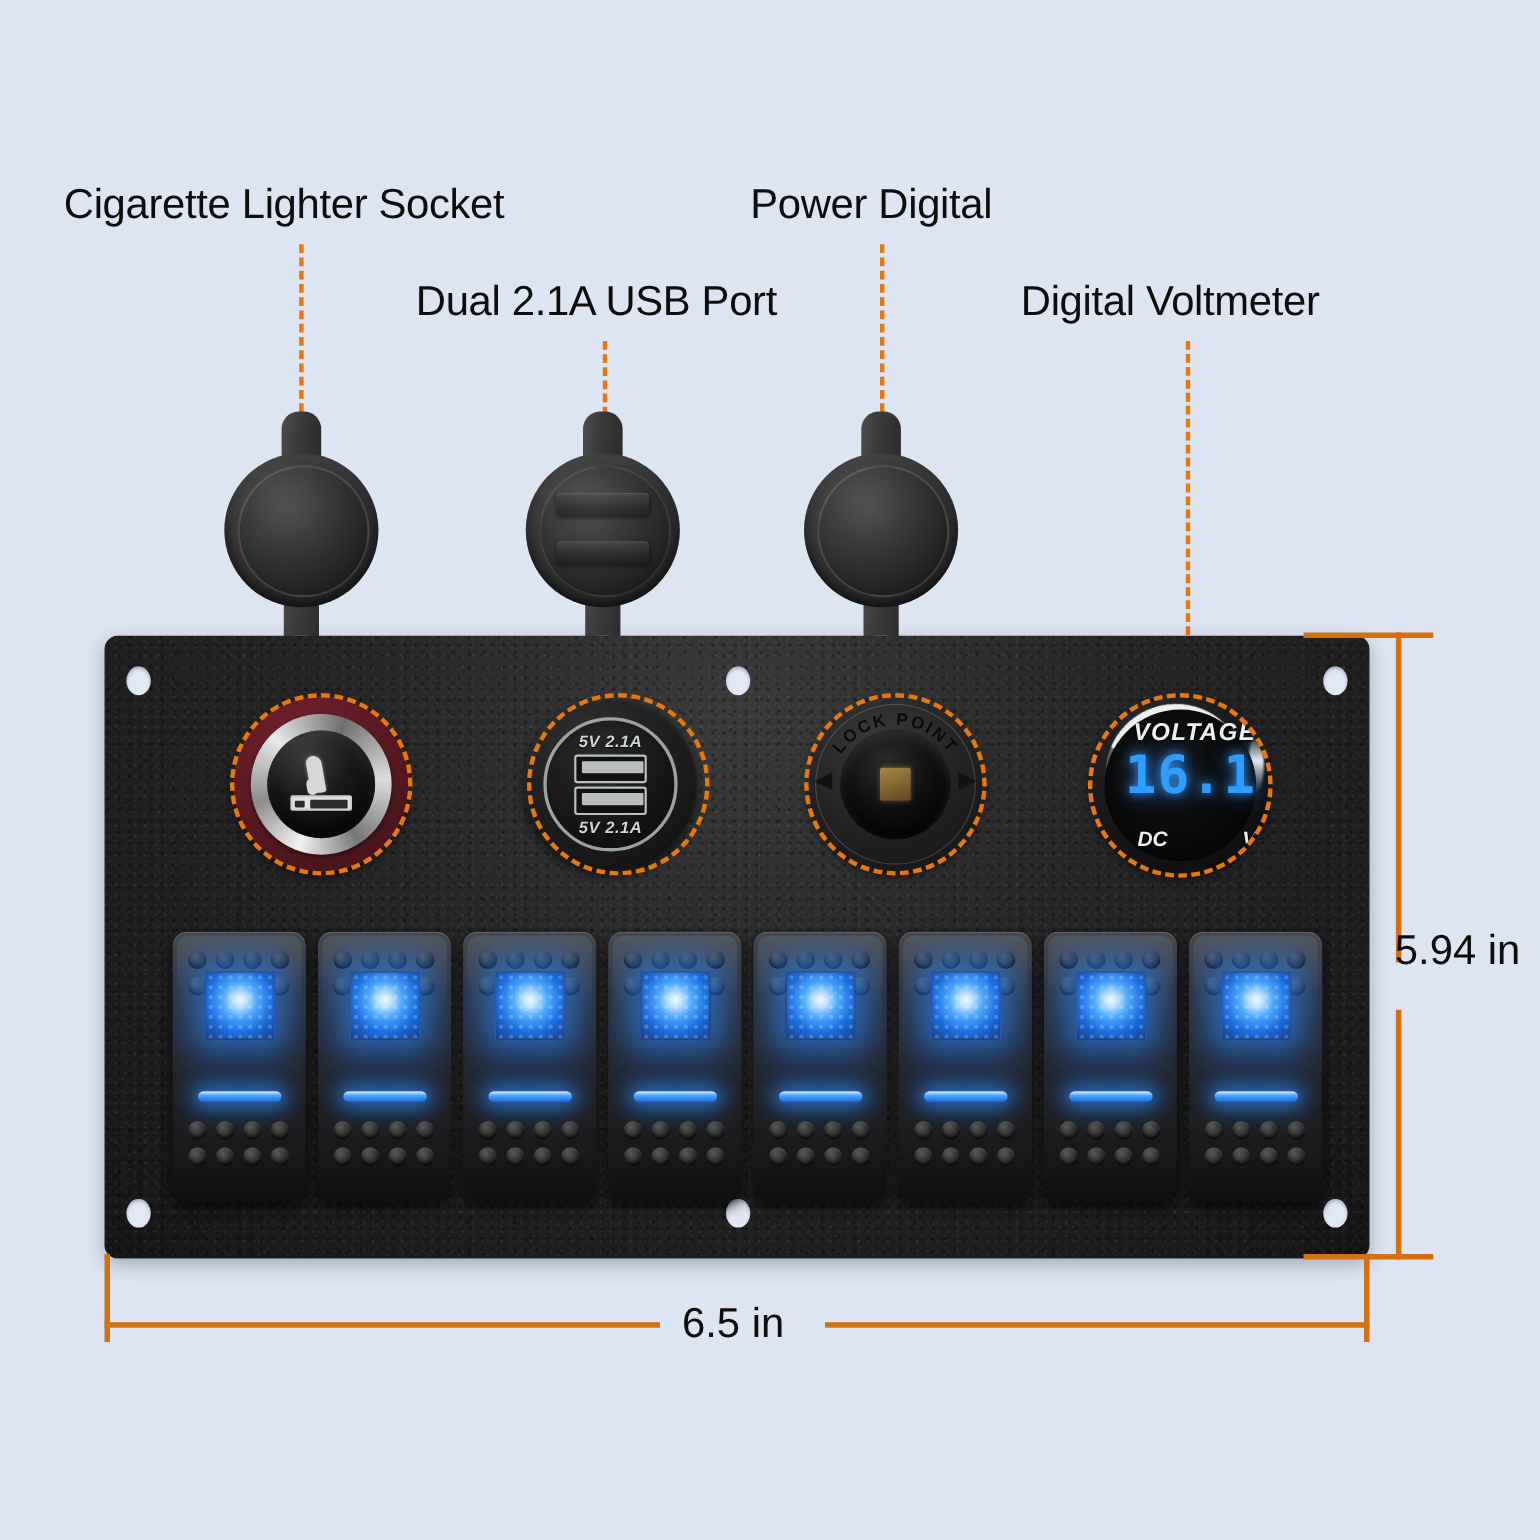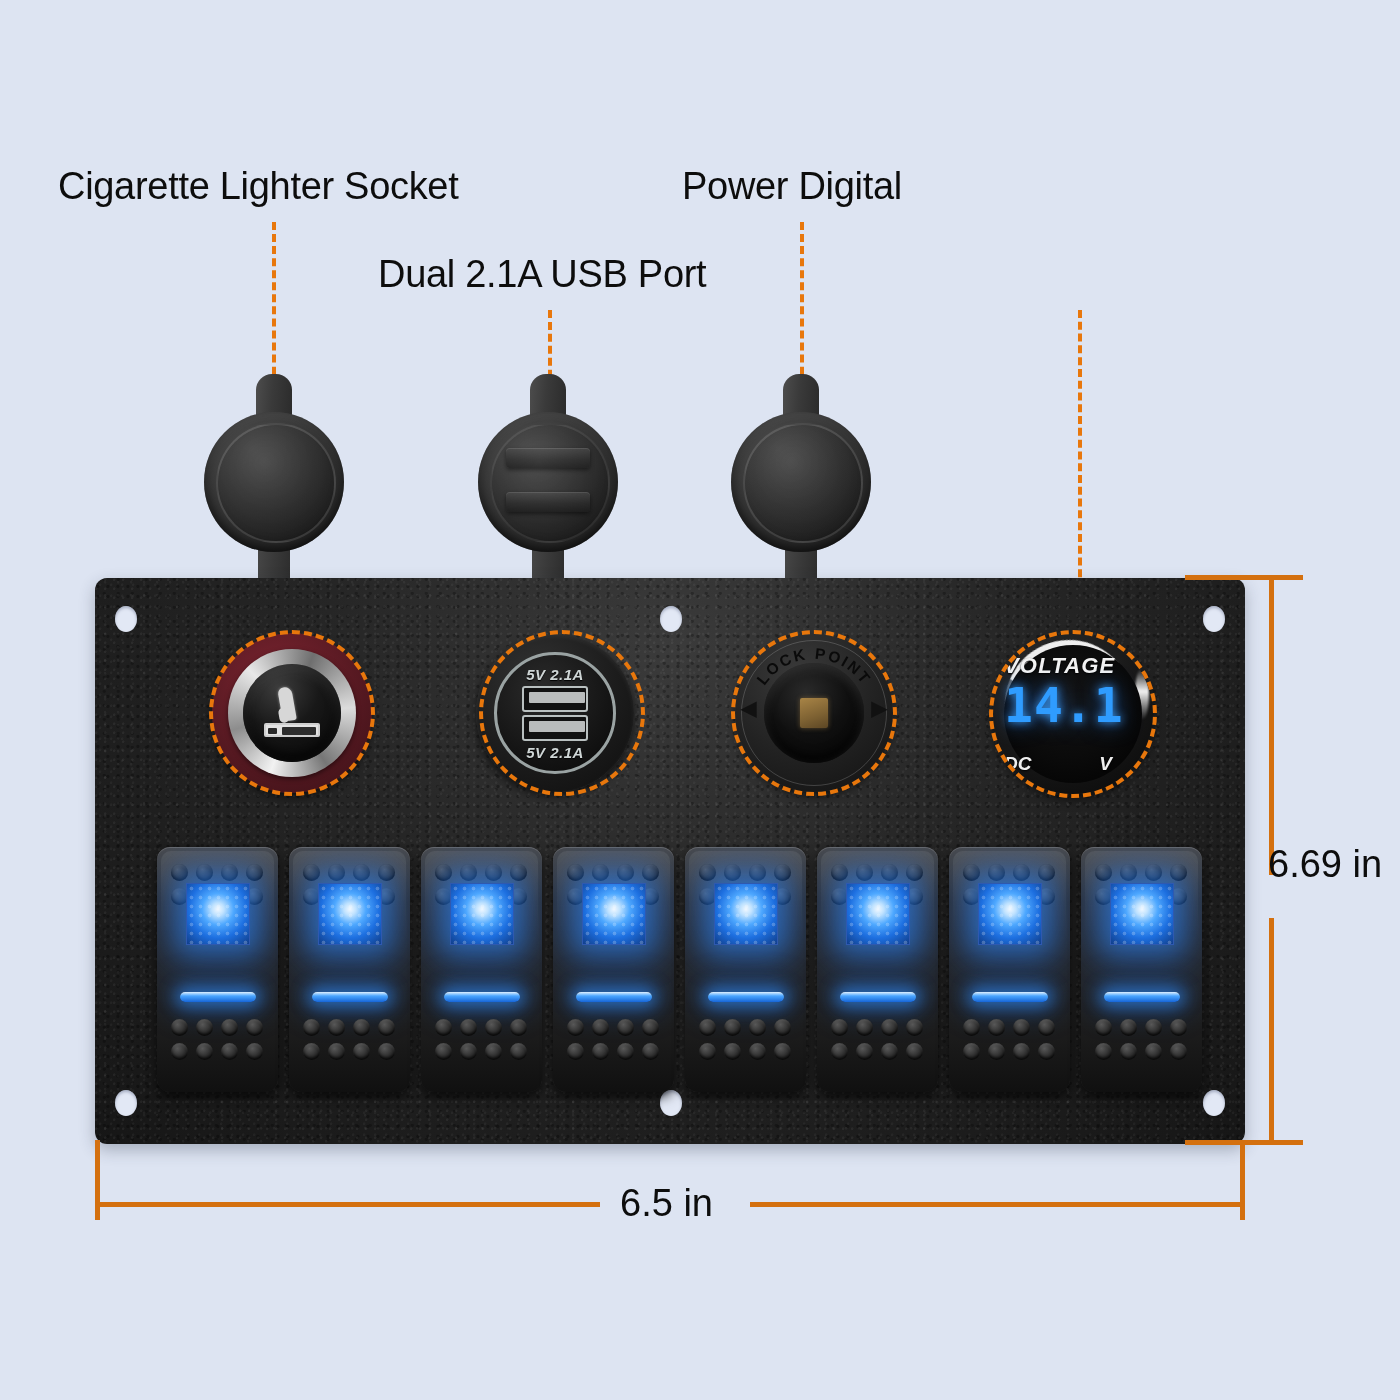--- a/index.html
+++ b/index.html
@@ -230,21 +230,21 @@
     width: 160px; height: 160px; border-radius: 50%;
     background: radial-gradient(circle at 38% 26%, #2e2e2e 0%, #1a1a1a 48%, #070707 100%);
     box-shadow: 0 4px 12px rgba(0,0,0,.7);
     overflow: hidden;
   }
   #socket-volt .glass {
     position: absolute; left: 11px; top: 11px; width: 138px; height: 138px;
     border-radius: 50%;
     background: radial-gradient(circle at 46% 40%, #141414 0%, #0a0a0a 55%, #000 100%);
     display: flex; flex-direction: column;
-    align-items: flex-start; justify-content: center;
+    align-items: flex-end; justify-content: center;
   }
   #socket-volt .hilite-tl {
     position: absolute; left: 12px; top: 6px;
     width: 128px; height: 128px; border-radius: 50%;
     border-top: 7px solid rgba(255,255,255,.92);
     border-left: 5px solid rgba(255,255,255,.30);
     border-right: 0; border-bottom: 0;
     transform: rotate(-18deg);
     filter: blur(.4px);
   }
@@ -344,20 +344,21 @@
   }
 </style>
 </head>
 <body>
 
 <div id="stage">
 
   <div class="callout" id="label-lighter">Cigarette Lighter Socket</div>
   <div class="callout" id="label-usb">Dual 2.1A USB Port</div>
   <div class="callout" id="label-power">Power Digital</div>
+  <div class="callout" id="label-volt">Digital Voltmeter</div>
 
   <div class="leader" id="leader-lighter"></div>
   <div class="leader" id="leader-usb"></div>
   <div class="leader" id="leader-power"></div>
   <div class="leader" id="leader-volt"></div>
 
   <div class="cap" style="left:204px; top:374px; width:140px; height:330px;">
     <div class="cap-strap" style="top:130px; height:200px;"></div>
     <div class="cap-strap-hole" style="top:204px;"></div>
     <div class="cap-tab"></div>
@@ -429,21 +430,21 @@
         <div class="contact"></div>
       </div>
     </div>
     <div class="dash-ring" style="left:636px; top:52px; width:166px; height:166px;"></div>
 
     <div id="socket-volt">
       <div class="hilite-tl"></div>
       <div class="hilite-r"></div>
       <div class="glass">
         <div class="volt-title">VOLTAGE</div>
-        <div class="volt-value">14.1</div>
+        <div class="volt-value">16.1</div>
         <div class="volt-foot">
           <span>DC</span>
           <span>V</span>
         </div>
       </div>
     </div>
     <div class="dash-ring" style="left:894px; top:52px; width:168px; height:168px;"></div>
 
     <div id="switch-row">
       <div class="rocker">
@@ -638,21 +639,21 @@
             <div class="dimple"></div>
           </div>
       </div>
     </div>
   </div>
 
   <div class="dim-line" style="left:1185px; top:575px; width:118px; height:5px;"></div>
   <div class="dim-line" style="left:1185px; top:1140px; width:118px; height:5px;"></div>
   <div class="dim-line" style="left:1269px; top:575px; width:5px; height:300px;"></div>
   <div class="dim-line" style="left:1269px; top:918px; width:5px; height:227px;"></div>
-  <div class="dim-text" style="left:1268px; top:843px;">6.69 in</div>
+  <div class="dim-text" style="left:1268px; top:843px;">5.94 in</div>
 
   <div class="dim-line" style="left:95px; top:1140px; width:5px; height:80px;"></div>
   <div class="dim-line" style="left:1240px; top:1140px; width:5px; height:80px;"></div>
   <div class="dim-line" style="left:95px; top:1202px; width:505px; height:5px;"></div>
   <div class="dim-line" style="left:750px; top:1202px; width:495px; height:5px;"></div>
   <div class="dim-text" style="left:620px; top:1182px;">6.5 in</div>
 
 </div>
 
 </body></html>

